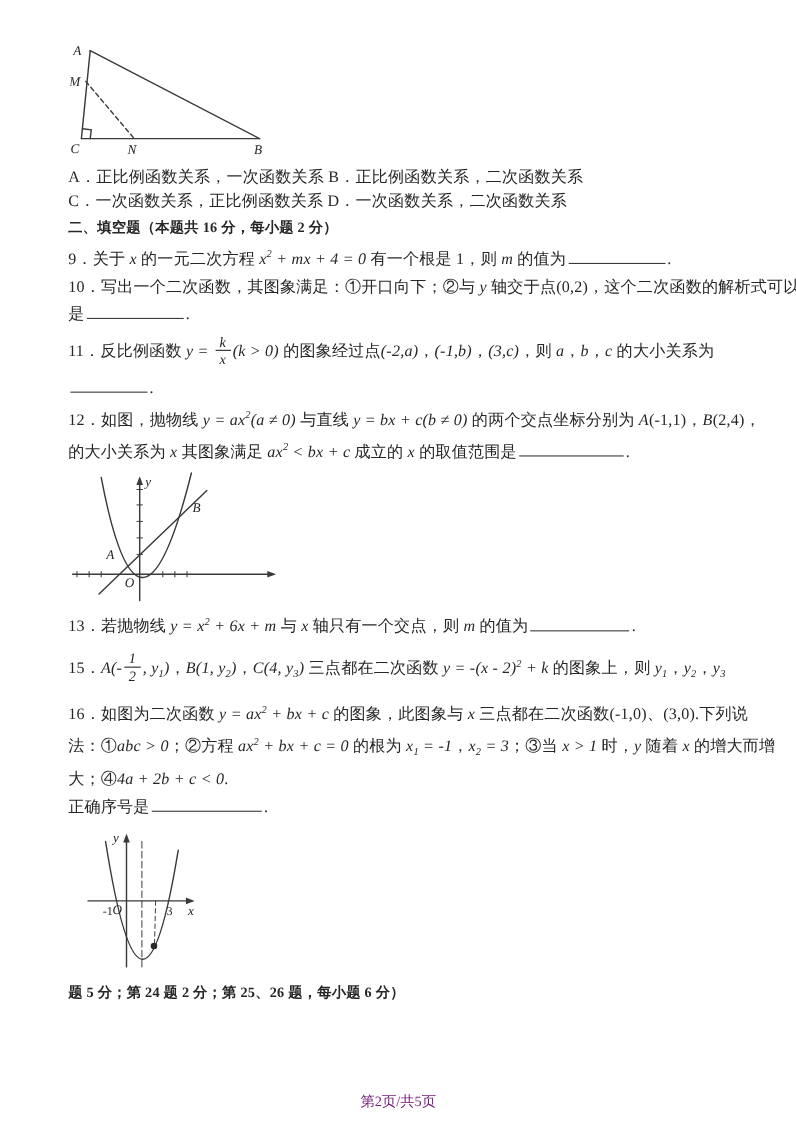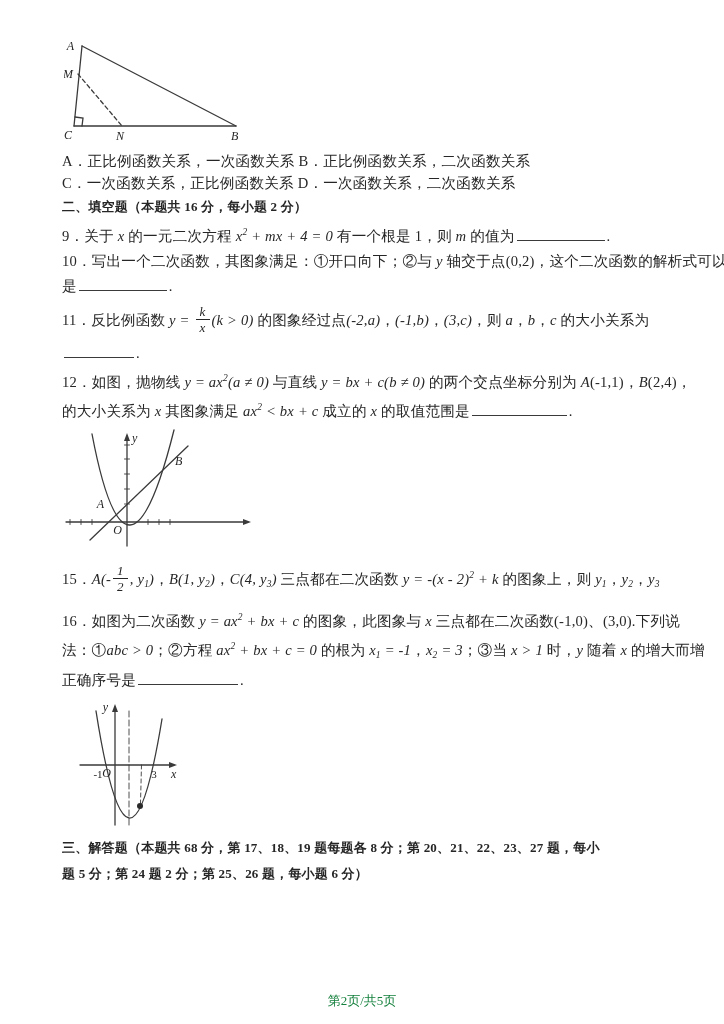--- a/index.html
+++ b/index.html
@@ -48,21 +48,21 @@
   svg text {
     font-family: "Liberation Serif", "DejaVu Serif", serif;
     font-style: italic;
     font-size: 12px;
     fill: #262626;
   }
   svg text.up { font-style: normal; font-size: 11px; }
   .footer {
     position: absolute; left: 0; right: 0; bottom: 14px;
     text-align: center;
-    font-size: 13px; color: #15803d;
+    font-size: 13px; color: #701a75;
     font-family: "Liberation Serif", "DejaVu Serif", serif;
   }
 </style>
 </head>
 <body>
 
 <div class="content">
 
   <div class="fig fig-tri">
     <svg width="182" height="102" viewBox="0 0 182 102">
@@ -112,23 +112,25 @@
       <path class="stroke" d="M30,6 Q65,190 112,2"></path>
       <line x1="28" y1="112" x2="126" y2="18"></line>
       <text x="70" y="14">y</text>
       <text x="60" y="106" text-anchor="end">O</text>
       <text x="42" y="80" text-anchor="end" font-size="10.5">A</text>
       <text x="113" y="37">B</text>
     </svg>
   </div>
 
   <div>
+      <div class="line"><span class="t">13．若抛物线 </span><span class="mi">y = x</span><span class="su">2</span><span class="mi"> + 6x + m</span><span class="t"> 与 </span><span class="mi">x</span><span class="t"> 轴只有一个交点，则 </span><span class="mi">m</span><span class="t"> 的值为</span><span class="u" style="width: 90px;"></span><span class="t">.</span></div>
       <div class="line tall"><span class="t">15．</span><span class="mi">A</span><span class="mi">(-</span><span class="fr"><span class="fn">1</span><span class="fd">2</span></span><span class="mi">, y</span><span class="sb">1</span><span class="mi">)</span><span class="t">，</span><span class="mi">B(1, y</span><span class="sb">2</span><span class="mi">)</span><span class="t">，</span><span class="mi">C(4, y</span><span class="sb">3</span><span class="mi">)</span><span class="t"> 三点都在二次函数 </span><span class="mi">y = -(x - 2)</span><span class="su">2</span><span class="mi"> + k</span><span class="t"> 的图象上，则 </span><span class="mi">y</span><span class="sb">1</span><span class="t">，</span><span class="mi">y</span><span class="sb">2</span><span class="t">，</span><span class="mi">y</span><span class="sb">3</span></div>
       <div class="line"><span class="t">16．如图为二次函数 </span><span class="mi">y = ax</span><span class="su">2</span><span class="mi"> + bx + c</span><span class="t"> 的图象，此图象与 </span><span class="mi">x</span><span class="t"> 三点都在二次函数</span><span class="bb">(-1,0)</span><span class="t">、</span><span class="bb">(3,0)</span><span class="t">.下列说</span></div>
       <div class="line"><span class="t">法：①</span><span class="mi">abc &gt; 0</span><span class="t">；②方程 </span><span class="mi">ax</span><span class="su">2</span><span class="mi"> + bx + c = 0</span><span class="t"> 的根为 </span><span class="mi">x</span><span class="sb">1</span><span class="mi"> = -1</span><span class="t">，</span><span class="mi">x</span><span class="sb">2</span><span class="mi"> = 3</span><span class="t">；③当 </span><span class="mi">x &gt; 1</span><span class="t"> 时，</span><span class="mi">y</span><span class="t"> 随着 </span><span class="mi">x</span><span class="t"> 的增大而增</span></div>
+      <div class="line"><span class="t">大；④</span><span class="mi">4a + 2b + c &lt; 0</span><span class="t">.</span></div>
       <div class="line"><span class="t">正确序号是</span><span class="u" style="width: 100px;"></span><span class="t">.</span></div>
     </div>
 
   <div class="fig fig-g2">
     <svg width="142" height="132" viewBox="0 0 142 132">
       <line x1="6" y1="68" x2="100" y2="68"></line>
       <path class="arrow" d="M103,68 L95,65 L95,71 Z"></path>
       <line x1="41" y1="128" x2="41" y2="10"></line>
       <path class="arrow" d="M41,7 L38,15 L44,15 Z"></path>
       <line class="thin" x1="55" y1="14" x2="55" y2="130" stroke-dasharray="6 3"></line>
@@ -137,19 +139,18 @@
       <circle cx="66" cy="109" r="3" fill="#2a2a2a"></circle>
       <text x="34" y="14" text-anchor="end">y</text>
       <text x="97" y="81">x</text>
       <text x="37" y="80" text-anchor="end">O</text>
       <text class="up" x="24" y="81" text-anchor="middle">-1</text>
       <text class="up" x="80" y="81" text-anchor="middle">3</text>
     </svg>
   </div>
 
   <div>
-      <div class="line sec"><span class="t">三、解答题（本题共 68 分，第 17、18、19 题每题各 8 分；第 20、21、22、23、27 题，每小</span></div>
       <div class="line sec"><span class="t">题 5 分；第 24 题 2 分；第 25、26 题，每小题 6 分）</span></div>
     </div>
 
 </div>
 
 <div class="footer">第2页/共5页</div>
 
 </body></html>

